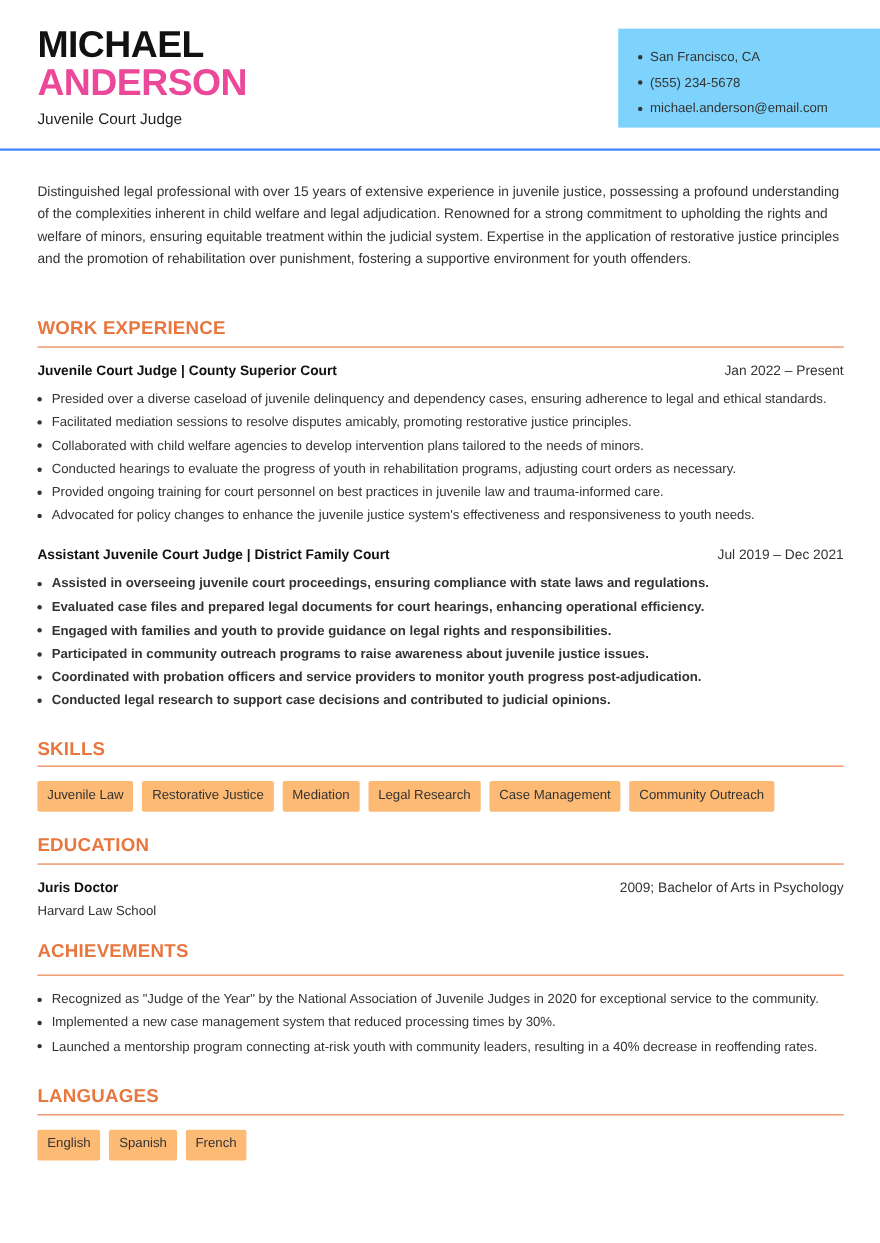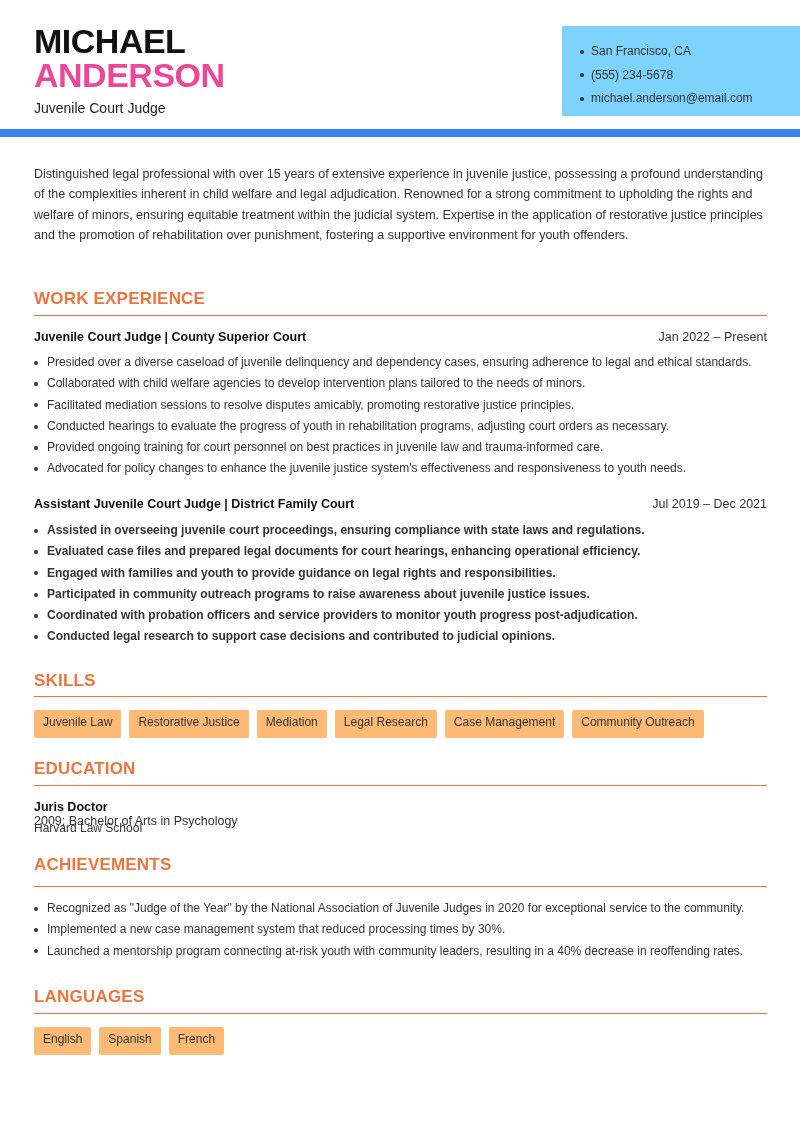--- a/index.html
+++ b/index.html
@@ -1,19 +1,19 @@
 <!DOCTYPE html>
 <html><head>
   <meta charset="utf-8">
   <style>
     * { box-sizing: border-box; margin: 0; padding: 0; }
     html, body { width: 800px; height: 1130px; background: #ffffff; }
     body { font-family: "Liberation Sans", "DejaVu Sans", sans-serif; color: #222; position: relative; overflow: hidden; }
 
-    .header { position: relative; height: 137px; border-bottom: 8px solid #3b82f6; }
+    .header { position: relative; height: 137px; border-bottom: 2px solid #3b82f6; }
     .name-first { position: absolute; left: 34px; top: 22px; font-size: 34px; font-weight: 700; color: #111; letter-spacing: -0.5px; line-height: 38px; }
     .name-last { position: absolute; left: 34px; top: 56px; font-size: 34px; font-weight: 700; color: #ec4899; letter-spacing: -0.5px; line-height: 38px; }
     .job-title { position: absolute; left: 34px; top: 100px; font-size: 14px; color: #222; }
 
     .contact-box { position: absolute; left: 562px; top: 26px; width: 238px; height: 90px; background: #7dd3fc; padding: 14px 0 0 18px; }
     .contact-item { font-size: 12px; color: #333; line-height: 23.5px; display: flex; align-items: center; }
     .bullet { display: inline-block; width: 4px; height: 4px; background: #333; border-radius: 50%; margin-right: 7px; flex-shrink: 0; }
 
     .summary { position: absolute; left: 34px; top: 164px; width: 735px; font-size: 12.5px; line-height: 20.3px; color: #333; }
 
@@ -24,21 +24,21 @@
     .job-role { font-weight: 700; color: #111; }
     .job-date { color: #333; }
 
     .bullets { position: absolute; left: 34px; width: 735px; list-style: none; }
     .bullets li { font-size: 12px; color: #333; line-height: 21.3px; display: flex; align-items: center; white-space: nowrap; }
     .bullets li .bullet { margin-right: 9px; }
 
     .chips { position: absolute; left: 34px; display: flex; gap: 8px; }
     .chip { background: #fdba74; font-size: 12px; color: #333; padding: 0 9px; height: 28px; line-height: 24px; border-radius: 2px; }
 
-    .edu-row { position: absolute; left: 34px; width: 733px; display: flex; justify-content: space-between; font-size: 12.5px; flex-direction: column; }
+    .edu-row { position: absolute; left: 34px; width: 733px; display: flex; justify-content: space-between; font-size: 12.5px; }
     .edu-degree { font-weight: 700; color: #111; }
     .edu-meta { color: #333; }
     .edu-school { position: absolute; left: 34px; font-size: 12px; color: #333; }
   </style>
 </head>
 <body>
 
 <div class="header">
   <div class="name-first">MICHAEL</div>
   <div class="name-last">ANDERSON</div>
@@ -69,25 +69,25 @@
   <span class="job-role">Juvenile Court Judge | County Superior Court</span>
   <span class="job-date">Jan 2022 – Present</span>
 </div>
 <ul class="bullets" style="top:352px;">
   <li>
       <span class="bullet"></span>
       <span>Presided over a diverse caseload of juvenile delinquency and dependency cases, ensuring adherence to legal and ethical standards.</span>
     </li>
   <li>
       <span class="bullet"></span>
-      <span>Collaborated with child welfare agencies to develop intervention plans tailored to the needs of minors.</span>
+      <span>Facilitated mediation sessions to resolve disputes amicably, promoting restorative justice principles.</span>
     </li>
   <li>
       <span class="bullet"></span>
-      <span>Facilitated mediation sessions to resolve disputes amicably, promoting restorative justice principles.</span>
+      <span>Collaborated with child welfare agencies to develop intervention plans tailored to the needs of minors.</span>
     </li>
   <li>
       <span class="bullet"></span>
       <span>Conducted hearings to evaluate the progress of youth in rehabilitation programs, adjusting court orders as necessary.</span>
     </li>
   <li>
       <span class="bullet"></span>
       <span>Provided ongoing training for court personnel on best practices in juvenile law and trauma-informed care.</span>
     </li>
   <li>

